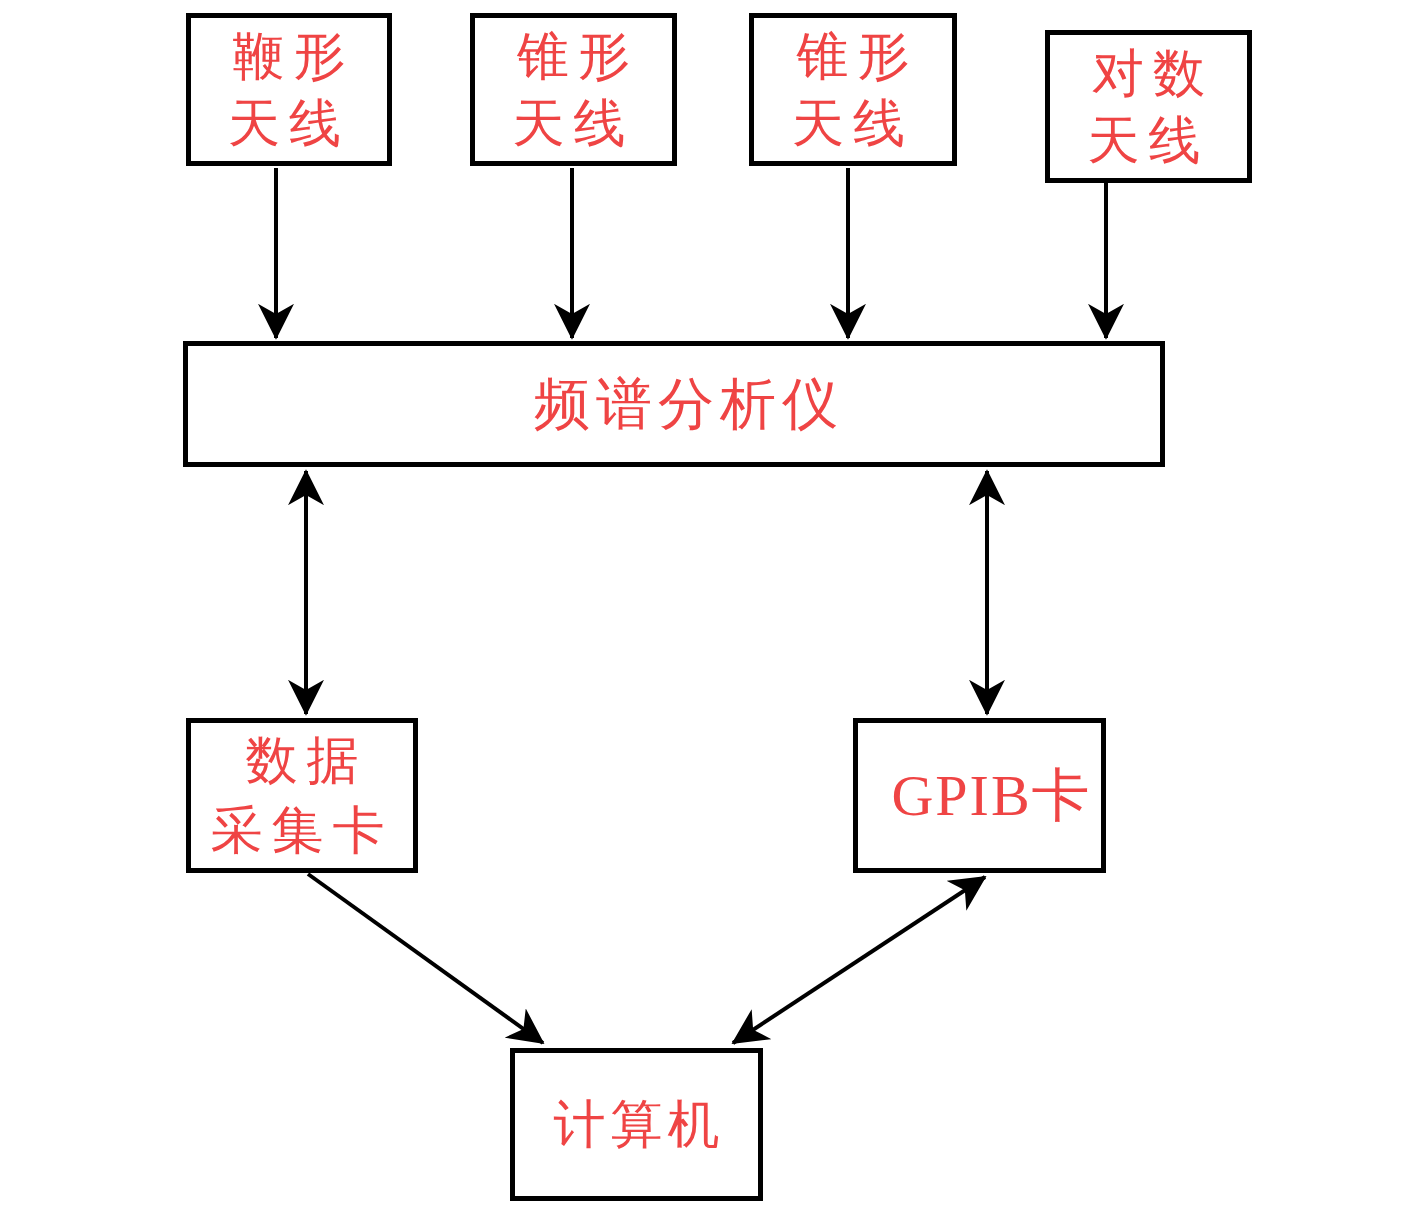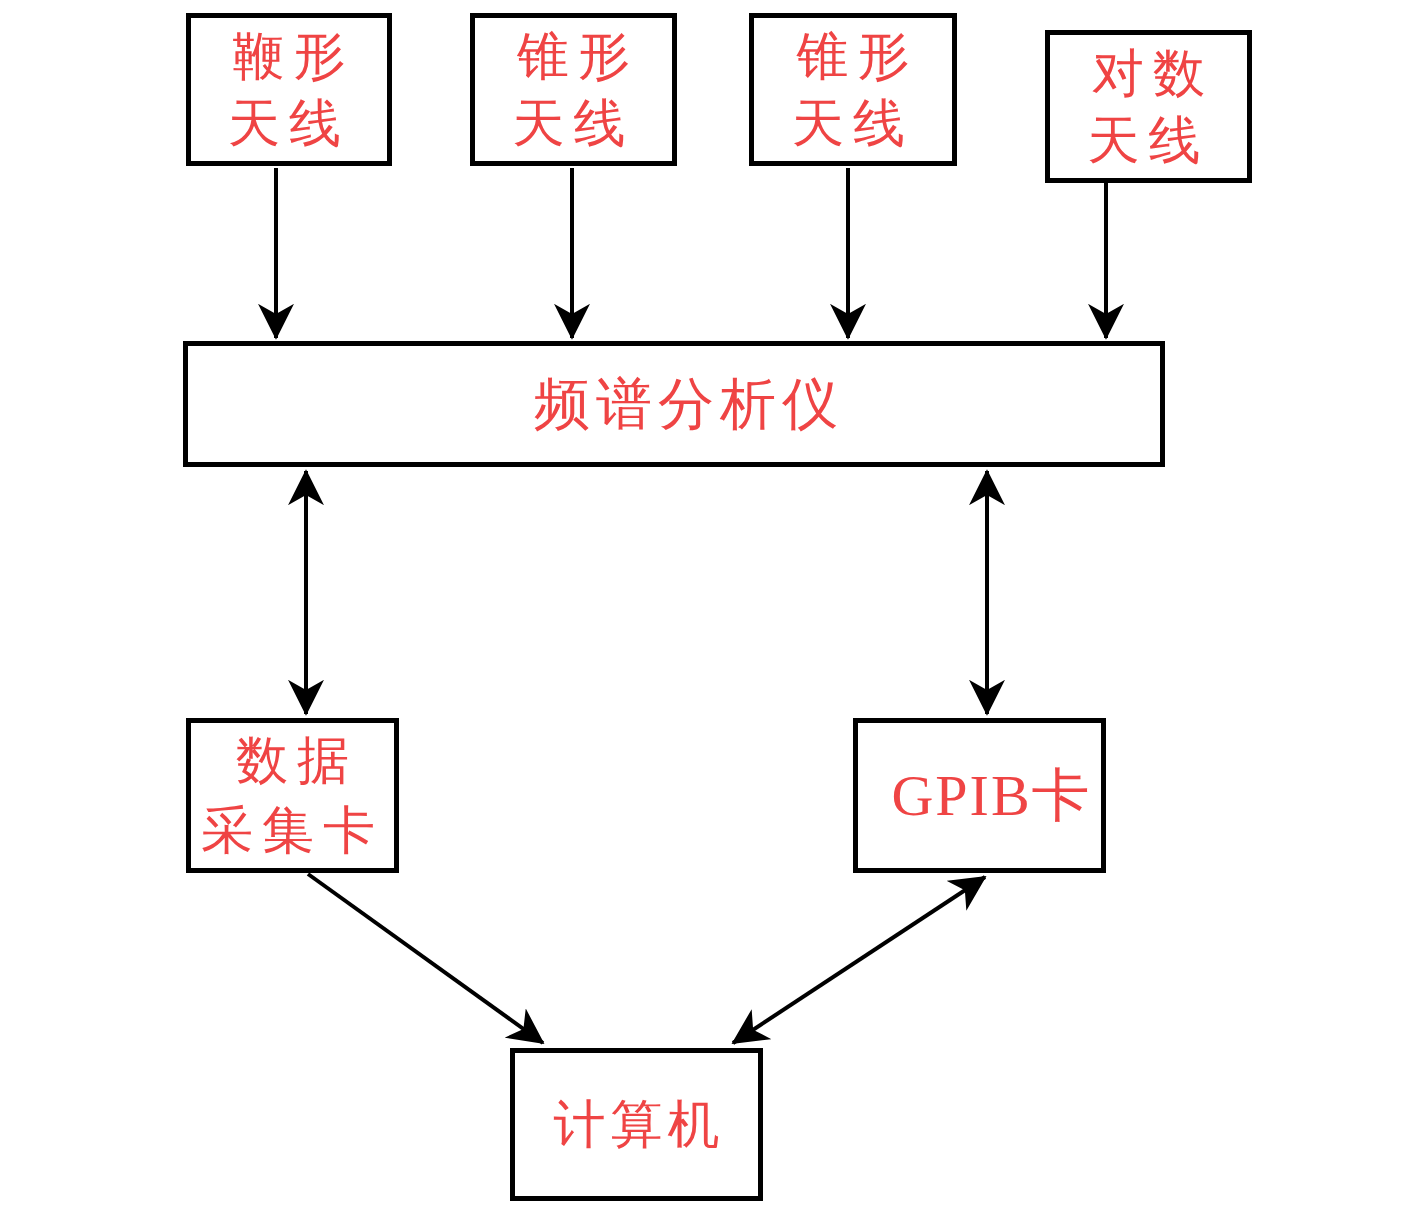--- a/index.html
+++ b/index.html
@@ -108,21 +108,21 @@
 
   <div class="node" style="left:1045px; top:13px; width:207px; height:153px;margin-top:17px;">
     <span class="node-label antenna-label">对数
 天线</span>
   </div>
 
   <div class="node" style="left:183px; top:341px; width:982px; height:126px;padding-left:24px;">
     <span class="node-label spectrum-label">频谱分析仪</span>
   </div>
 
-  <div class="node" style="left:186px; top:718px; width:213px; height:155px;">
+  <div class="node" style="left:186px; top:718px; width:232px; height:155px;">
     <span class="node-label card-label">数据
 采集卡</span>
   </div>
 
   <div class="node" style="left:853px; top:718px; width:253px; height:155px;padding-left:24px;">
     <span class="node-label gpib-label">GPIB卡</span>
   </div>
 
   <div class="node" style="left:498px; top:1048px; width:253px; height:153px;margin-left:12px;">
     <span class="node-label computer-label">计算机</span>

